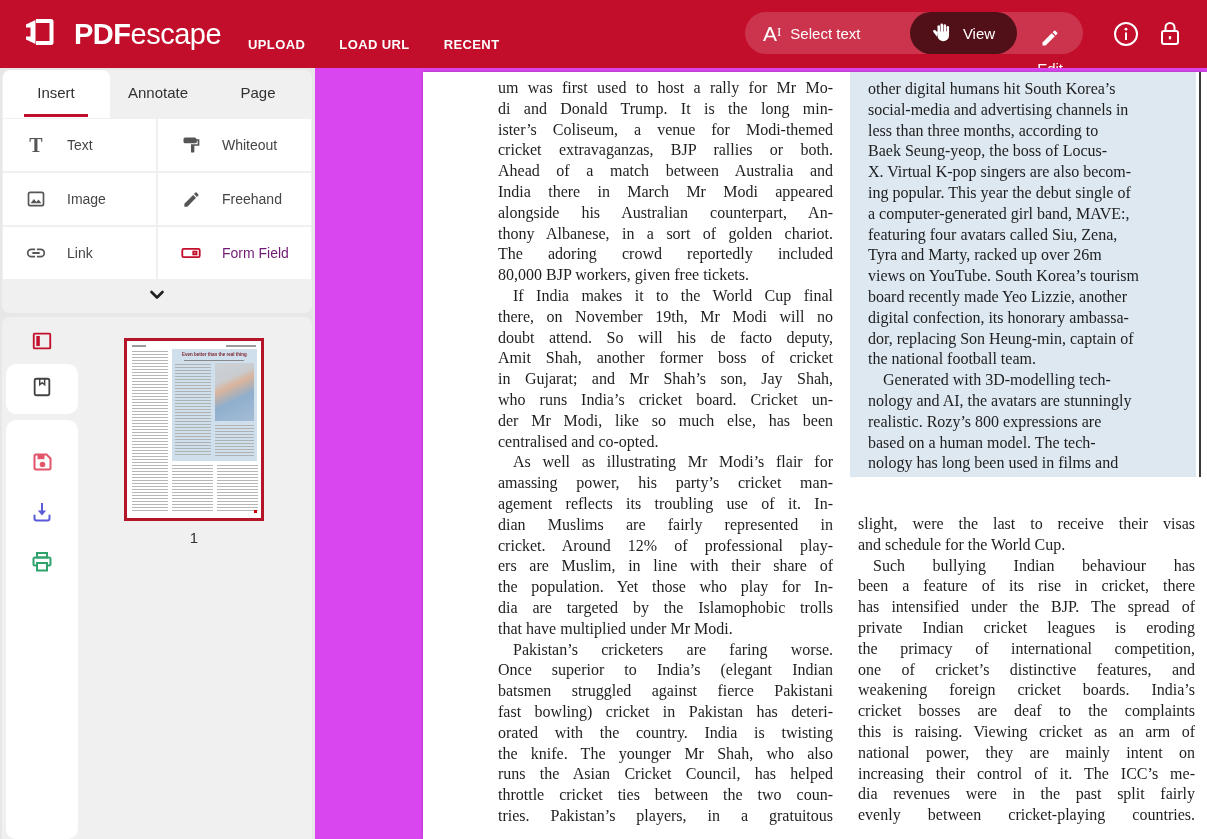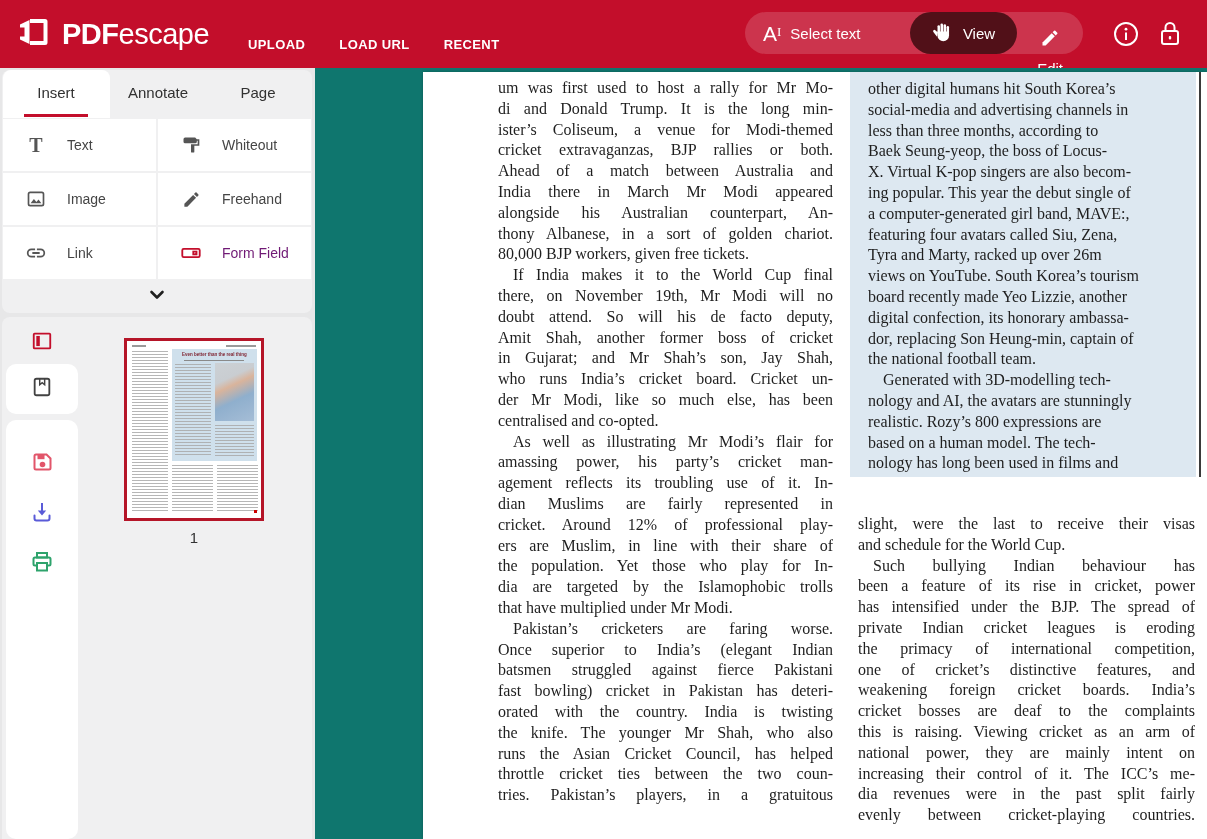--- a/index.html
+++ b/index.html
@@ -2,21 +2,21 @@
 <html><head>
 <meta charset="utf-8">
 <style>
   * { margin:0; padding:0; box-sizing:border-box; }
   html,body { background:#e3e3e3; }
   #app { position:relative; width:1207px; height:839px; overflow:hidden;
          background:#e3e3e3; font-family:"Liberation Sans", sans-serif; }
 
   
   #header { position:absolute; left:0; top:0; width:1207px; height:68px; background:#c30e2b; }
-  #logo { position:absolute; left:16px; top:14px; display:flex; align-items:center; gap:10px; }
+  #logo { position:absolute; left:22px; top:14px; display:flex; align-items:center; gap:16px; }
   #brand { color:#fff; font-size:29px; letter-spacing:-0.5px; white-space:nowrap; }
   #brand .b { font-weight:700; } #brand .l { font-weight:400; }
   #topnav { position:absolute; left:248px; top:0; height:88px; display:flex; align-items:center; gap:34px; }
   .navitem { color:#fff; font-size:13px; font-weight:600; letter-spacing:0.4px; cursor:pointer; }
   #modebar { position:absolute; left:745px; top:12px; width:338px; height:42px;
              border-radius:21px; background:rgba(255,255,255,0.16); display:flex; align-items:center; }
   .seg { height:42px; display:flex; align-items:center; gap:9px; color:#fff; font-size:15px; padding:0 18px; cursor:pointer; }
   #seg-select { flex:1 1 auto; }
   #seg-view { background:#511018; border-radius:21px; padding:0 22px; }
   #seg-edit { padding:16px 20px;flex-direction:column; }
@@ -66,21 +66,21 @@
   #th-photo { position:absolute; right:3px; top:14px; width:39px; height:58px;
               background:linear-gradient(155deg,#ccd1d5 0%,#c9cdd1 28%,#d9b49c 40%,#8fafcd 62%,#a5bdd6 100%); }
   #th-b-col2 { position:absolute; right:3px; top:76px; width:39px; height:32px; }
   #th-low1 { position:absolute; left:45px; top:124px; width:41px; height:48px; }
   #th-low2 { position:absolute; right:3px; top:124px; width:41px; height:48px; }
   #th-reddot { position:absolute; right:4px; bottom:5px; width:3px; height:3px; background:#c00; }
   #thumb-pagenum { position:absolute; left:122px; top:212px; width:140px; text-align:center;
                    font-size:15px; color:#333; }
 
   
-  #docarea { position:absolute; left:315px; top:68px; width:892px; height:771px; background:#0f766e; }
+  #docarea { position:absolute; left:315px; top:68px; width:892px; height:771px; background:#d946ef; }
   #page { position:absolute; left:108px; top:4px; width:784px; height:767px; background:#fff;
           box-shadow:0 0 3px rgba(0,0,0,0.25); }
   #blue-box { position:absolute; left:427px; top:0; width:346px; height:405px; background:#dde8f1; }
   #blue-rule { position:absolute; left:776px; top:0; width:2px; height:405px; background:#3a3a3a; }
   .textcol { position:absolute; color:#1e1e1e; font-family:"Liberation Serif", serif; }
   #col-left { left:75px; top:6px; width:335px; }
   #box-text { left:445px; top:7px; width:326px; }
   #col-right2 { left:435px; top:442px; width:337px; }
   .tline { height:20.8px; line-height:20.8px; font-size:16px; text-align:justify; text-align-last:justify;
            overflow:hidden; }
@@ -291,20 +291,21 @@
       <div id="blue-rule"></div>
       <div id="col-left" class="textcol">
           <div class="tline">um was first used to host a rally for Mr Mo-</div>
           <div class="tline">di and Donald Trump. It is the long min-</div>
           <div class="tline">ister’s Coliseum, a venue for Modi-themed</div>
           <div class="tline">cricket extravaganzas, BJP rallies or both.</div>
           <div class="tline">Ahead of a match between Australia and</div>
           <div class="tline">India there in March Mr Modi appeared</div>
           <div class="tline">alongside his Australian counterpart, An-</div>
           <div class="tline">thony Albanese, in a sort of golden chariot.</div>
+          <div class="tline">The adoring crowd reportedly included</div>
           <div class="tline rag">80,000 BJP workers, given free tickets.</div>
           <div class="tline ind">If India makes it to the World Cup final</div>
           <div class="tline">there, on November 19th, Mr Modi will no</div>
           <div class="tline">doubt attend. So will his de facto deputy,</div>
           <div class="tline">Amit Shah, another former boss of cricket</div>
           <div class="tline">in Gujarat; and Mr Shah’s son, Jay Shah,</div>
           <div class="tline">who runs India’s cricket board. Cricket un-</div>
           <div class="tline">der Mr Modi, like so much else, has been</div>
           <div class="tline rag">centralised and co-opted.</div>
           <div class="tline ind">As well as illustrating Mr Modi’s flair for</div>
@@ -344,21 +345,21 @@
           <div class="tline ind rag">Generated with 3D-modelling tech-</div>
           <div class="tline rag">nology and AI, the avatars are stunningly</div>
           <div class="tline rag">realistic. Rozy’s 800 expressions are</div>
           <div class="tline rag">based on a human model. The tech-</div>
           <div class="tline rag">nology has long been used in films and</div>
         </div>
       <div id="col-right2" class="textcol">
           <div class="tline">slight, were the last to receive their visas</div>
           <div class="tline rag">and schedule for the World Cup.</div>
           <div class="tline ind">Such bullying Indian behaviour has</div>
-          <div class="tline">been a feature of its rise in cricket, power</div>
+          <div class="tline">been a feature of its rise in cricket, there</div>
           <div class="tline">has intensified under the BJP. The spread of</div>
           <div class="tline">private Indian cricket leagues is eroding</div>
           <div class="tline">the primacy of international competition,</div>
           <div class="tline">one of cricket’s distinctive features, and</div>
           <div class="tline">weakening foreign cricket boards. India’s</div>
           <div class="tline">cricket bosses are deaf to the complaints</div>
           <div class="tline">this is raising. Viewing cricket as an arm of</div>
           <div class="tline">national power, they are mainly intent on</div>
           <div class="tline">increasing their control of it. The ICC’s me-</div>
           <div class="tline">dia revenues were in the past split fairly</div>

